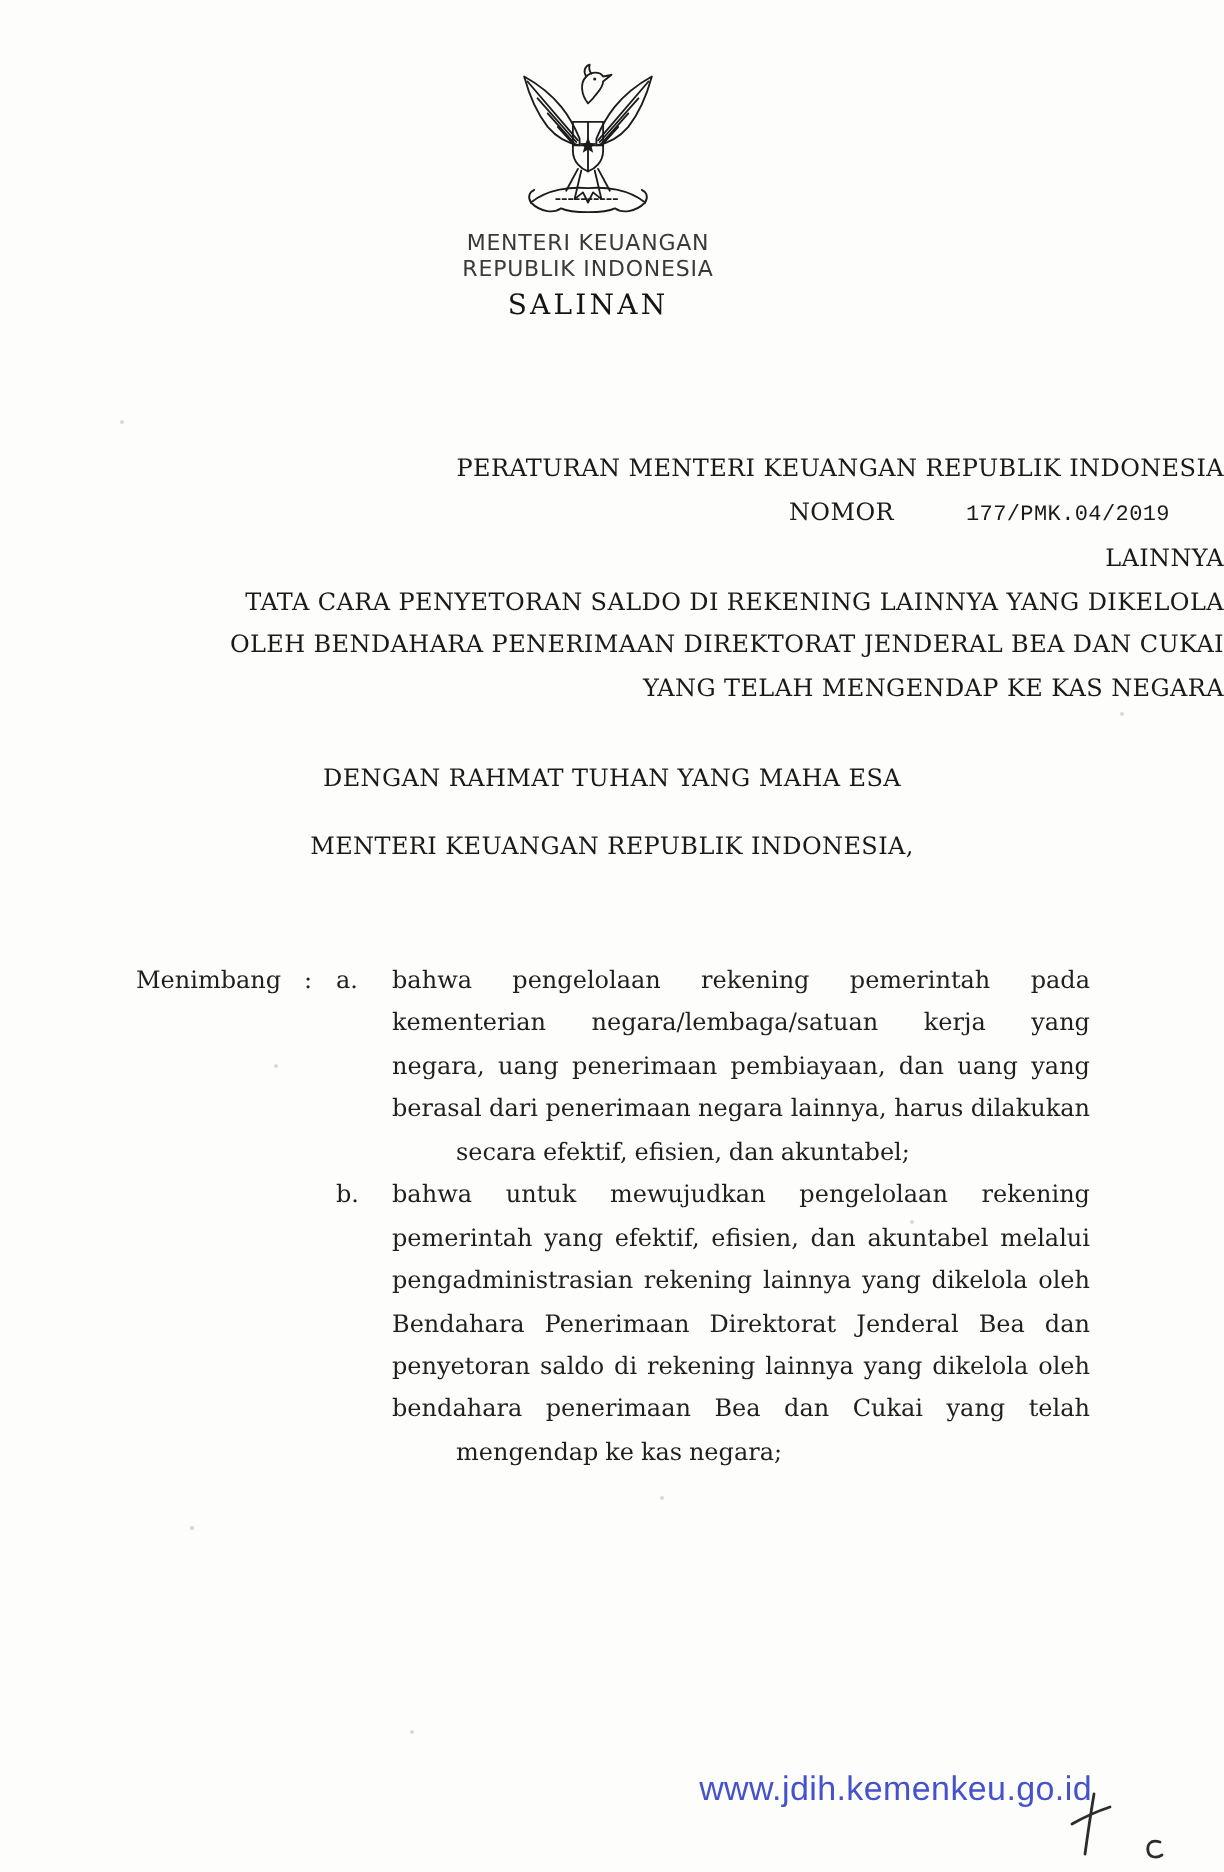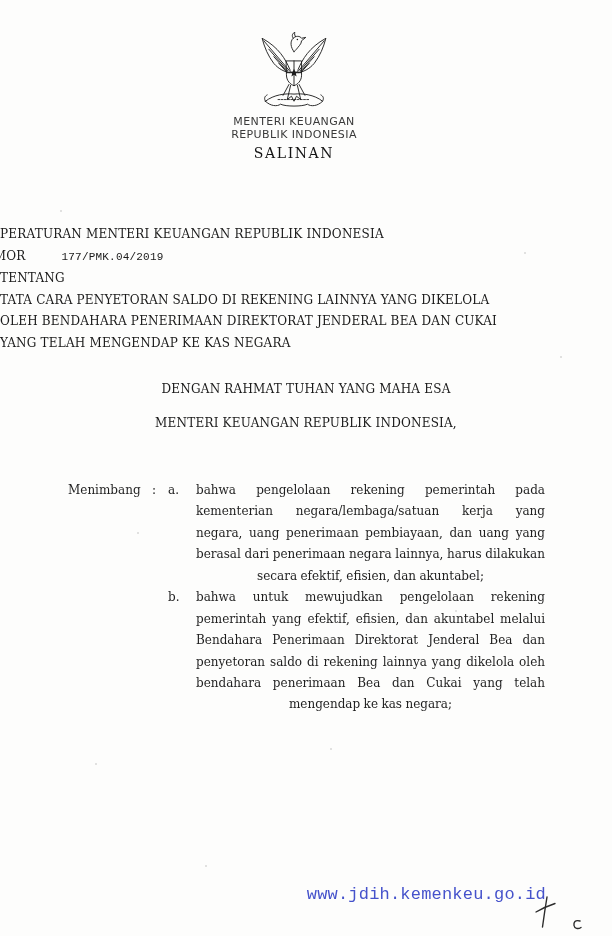--- a/index.html
+++ b/index.html
@@ -8,42 +8,42 @@
     background:#fefefdf5;background-color:#fdfdfc;overflow:hidden;
     font-family:"DejaVu Serif", serif;color:#1f1f1f;
   }
   
   .letterhead{position:absolute;top:30px;left:0;right:24px;text-align:center;}
   .emblem{display:inline-block;}
   .lh-name{font-family:"DejaVu Sans", sans-serif;font-size:11px;line-height:12.5px;
     color:#3a3a3a;letter-spacing:0.4px;white-space:nowrap;}
   .salinan{margin-top:4px;font-size:14px;font-weight:normal;letter-spacing:1.6px;color:#141414;}
   
-  .title-block{position:absolute;top:224px;left:0;right:0;text-align:left;}
+  .title-block{position:absolute;top:224px;left:0;right:0;text-align:right;}
   .title-line{font-size:12px;line-height:21.5px;letter-spacing:0.2px;color:#1a1a1a;white-space:nowrap;}
   .nomor-line{position:relative;left:-27px;}
   .nomor-gap{display:inline-block;width:36px;}
   .mono{font-family:"Liberation Mono", monospace;font-size:11px;}
   .invocation{position:absolute;top:382px;left:0;right:0;text-align:center;
     font-size:12px;letter-spacing:0.2px;color:#1a1a1a;white-space:nowrap;}
   .authority{position:absolute;top:416px;left:0;right:0;text-align:center;
     font-size:12px;letter-spacing:0.2px;color:#1a1a1a;white-space:nowrap;}
   
   .cons{position:absolute;left:68px;top:480px;width:478px;font-size:12px;line-height:21.45px;}
   .cons-label{position:absolute;left:0;top:0;}
   .cons-colon{position:absolute;left:84px;top:0;}
   .cons-items{position:absolute;left:100px;top:0;width:378px;}
   .cons-item{position:relative;}
   .item-marker{position:absolute;left:0;top:0;}
   .item-lines{margin-left:28px;width:349px;word-spacing:-0.4px;}
   .jline{text-align:justify;text-align-last:justify;height:21.45px;overflow:hidden;}
-  .lline{text-align:center;height:21.45px;overflow:hidden;}
+  .lline{text-align:left;height:21.45px;overflow:hidden;margin-left:32px;}
   
   .watermark{position:absolute;top:885px;right:66px;
-    font-family:Liberation Mono, monospace;font-size:17px;letter-spacing:0.2px;}
+    font-family:Liberation Sans, sans-serif;font-size:17px;letter-spacing:0.2px;}
   .handmark{position:absolute;top:896px;right:22px;}
   
   .speck{position:absolute;width:2px;height:2px;border-radius:50%;background:#555;opacity:0.22;}
 </style>
 </head>
 <body>
 
 <div class="page">
 
   <div class="letterhead">
@@ -76,21 +76,21 @@
     <div class="lh-name">MENTERI KEUANGAN</div>
     <div class="lh-name">REPUBLIK INDONESIA</div>
     <div class="salinan">SALINAN</div>
   </div>
 
   <div class="title-block">
     <div class="title-line">PERATURAN MENTERI KEUANGAN REPUBLIK INDONESIA</div>
     <div class="title-line nomor-line">
       <span>NOMOR</span><span class="nomor-gap"></span><span class="mono">177/PMK.04/2019</span>
     </div>
-    <div class="title-line">TENTANG</div>
+    <div class="title-line">LAINNYA</div>
     <div class="title-line">TATA CARA PENYETORAN SALDO DI REKENING LAINNYA YANG DIKELOLA</div>
     <div class="title-line">OLEH BENDAHARA PENERIMAAN DIREKTORAT JENDERAL BEA DAN CUKAI</div>
     <div class="title-line">YANG TELAH MENGENDAP KE KAS NEGARA</div>
   </div>
 
   <div class="invocation">DENGAN RAHMAT TUHAN YANG MAHA ESA</div>
   <div class="authority">MENTERI KEUANGAN REPUBLIK INDONESIA,</div>
 
   <div class="cons">
     <div class="cons-label">Menimbang</div>
@@ -104,20 +104,21 @@
           <div class="jline">negara, uang penerimaan pembiayaan, dan uang yang</div>
           <div class="jline">berasal dari penerimaan negara lainnya, harus dilakukan</div>
           <div class="lline">secara efektif, efisien, dan akuntabel;</div>
         </div>
       </div>
       <div class="cons-item">
         <span class="item-marker">b.</span>
         <div class="item-lines">
           <div class="jline">bahwa untuk mewujudkan pengelolaan rekening</div>
           <div class="jline">pemerintah yang efektif, efisien, dan akuntabel melalui</div>
+          <div class="jline">pengadministrasian rekening lainnya yang dikelola oleh</div>
           <div class="jline">Bendahara Penerimaan Direktorat Jenderal Bea dan</div>
           <div class="jline">penyetoran saldo di rekening lainnya yang dikelola oleh</div>
           <div class="jline">bendahara penerimaan Bea dan Cukai yang telah</div>
           <div class="lline">mengendap ke kas negara;</div>
         </div>
       </div>
     </div>
   </div>
 
   <div class="watermark" style="color: rgb(69, 82, 203);">www.jdih.kemenkeu.go.id</div>

